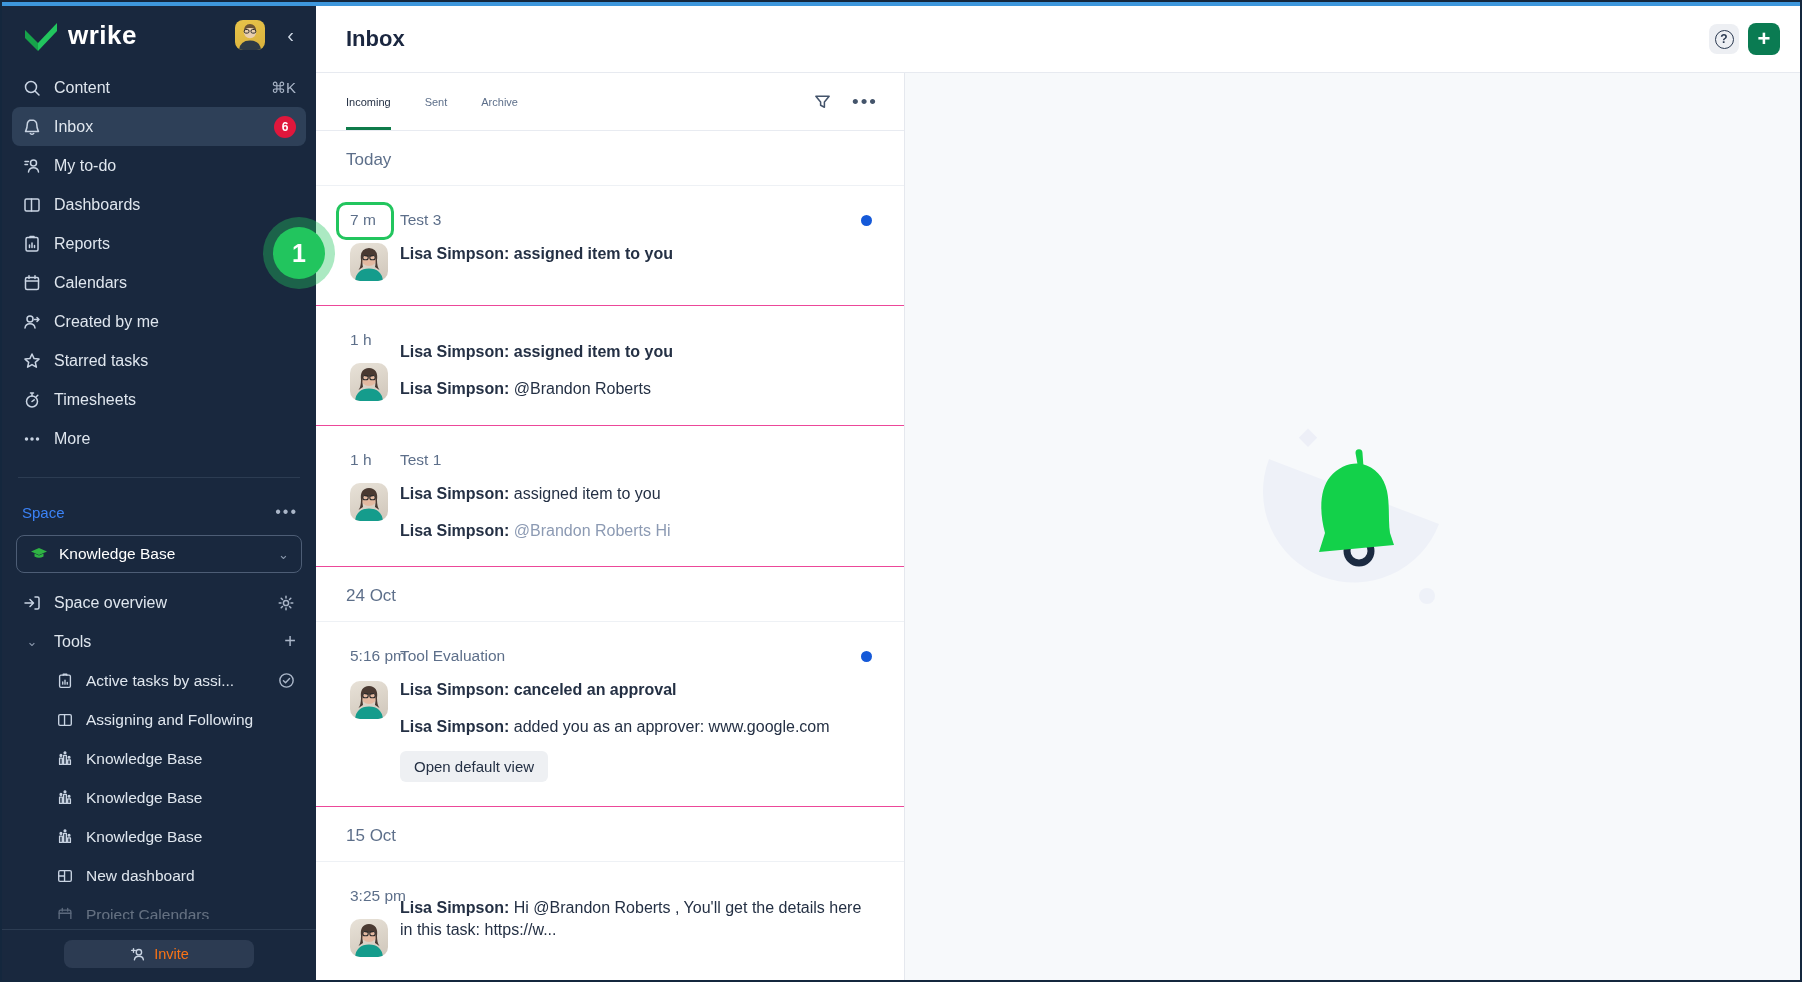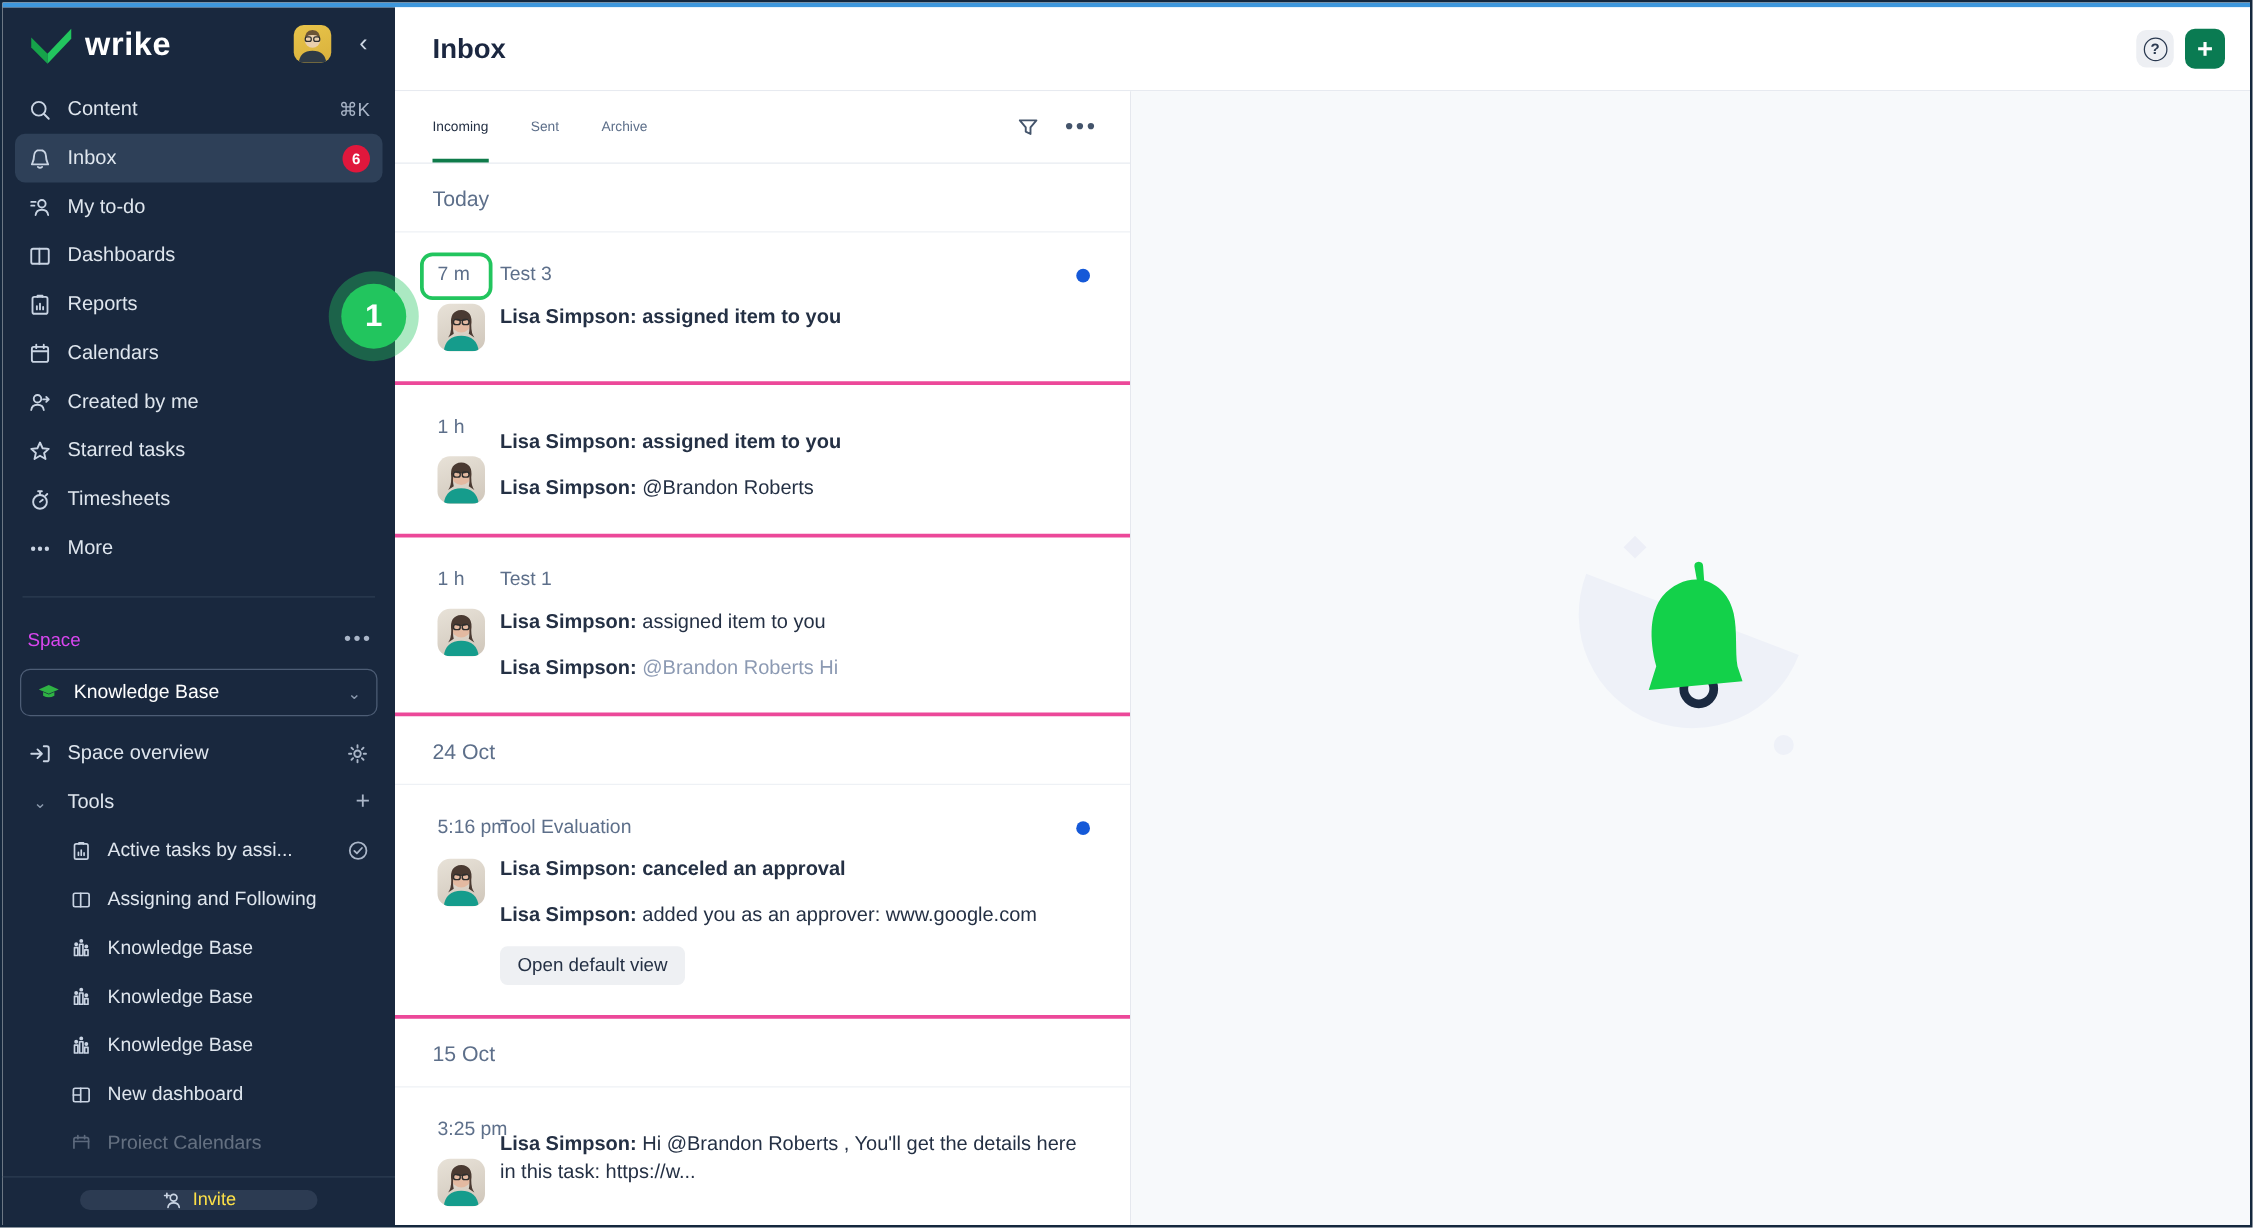--- a/index.html
+++ b/index.html
@@ -40,34 +40,34 @@
   .side-row.active { background:#2e4058; }
   .icon20 { width:20px; height:20px; flex:0 0 20px; }
   .shortcut { color:#aab6c8; font-size:15px; }
   .badge-red {
     min-width:22px; height:22px; border-radius:50%; background:#e0173c;
     color:#fff; font-size:12px; font-weight:700;
     display:flex; align-items:center; justify-content:center;
   }
   .side-divider { height:1px; background:#2c3c52; margin:19px 16px; }
   .space-label-row { display:flex; align-items:center; padding:0 18px 0 20px; height:30px; }
-  .space-label { color:#d946ef; font-size:15px; flex:1; }
+  .space-label { color:#3b82f6; font-size:15px; flex:1; }
   .dots { color:#aab6c8; font-size:16px; letter-spacing:2px; }
   .space-selector {
     margin:8px 14px 2px; height:38px; border:1px solid #4d5d75; border-radius:8px;
     display:flex; align-items:center; gap:10px; padding:0 12px; font-size:15.5px; color:#fff;
   }
   .space-selector .grow { flex:1; }
   .chev { color:#8a98ac; font-size:13px; }
   .sub-row { padding-left:44px !important; font-size:15.5px; }
   .faded-clip { height:24px; overflow:hidden; opacity:.38; }
   .sidebar-bottom { margin-top:auto; padding-bottom:12px; }
   .invite-btn {
-    margin:10px auto 0; width:190px; height:16px; border-radius:8px;
-    background:#2c3b52; color:#fde047; font-size:14.5px;
+    margin:10px auto 0; width:190px; height:28px; border-radius:8px;
+    background:#2c3b52; color:#f97316; font-size:14.5px;
     display:flex; align-items:center; justify-content:center; gap:7px;
   }
 
   
   .main { flex:1; display:flex; flex-direction:column; background:#fff; min-width:0; }
   .main-header {
     height:67px; display:flex; align-items:center;
     padding:0 20px 0 30px; border-bottom:1px solid #e7eaf0; background:#fff;
   }
   .page-title { font-size:22px; font-weight:700; color:#1b2740; flex:1; }
@@ -101,21 +101,21 @@
   }
   .tab.active { color:#243044; border-bottom-color:#0f7b4a; font-weight:500; }
   .tabs-spacer { flex:1; }
   .tool-ic { color:#44546b; margin-left:20px; display:flex; align-items:center; }
 
   .list-scroll { flex:1; overflow:hidden; }
   .sec-header {
     font-size:17px; color:#5d6f8a; padding:19px 0 15px 30px;
     border-bottom:1px solid #eef1f5;
   }
-  .n-item { padding:23px 32px 24px 34px; display:flex; position:relative; border-bottom:3px solid #ec4899; }
+  .n-item { padding:23px 32px 24px 34px; display:flex; position:relative; border-bottom:1px solid #ec4899; }
   .n-item:last-child { border-bottom:none; }
   .col1 { width:50px; min-width:50px; display:flex; flex-direction:column; }
   .n-time { font-size:15.5px; color:#5d6f8a; line-height:22px; white-space:nowrap; }
   .avatar-lg {
     width:38px; height:38px; border-radius:10px; overflow:hidden; margin-top:12px;
     background:linear-gradient(160deg,#e8e2d8 0%,#cfc6ba 100%);
   }
   .col2 { flex:1; min-width:0; }
   .title-row { display:flex; align-items:center; height:22px; }
   .n-title { font-size:15.5px; color:#5d6f8a; flex:1; }

